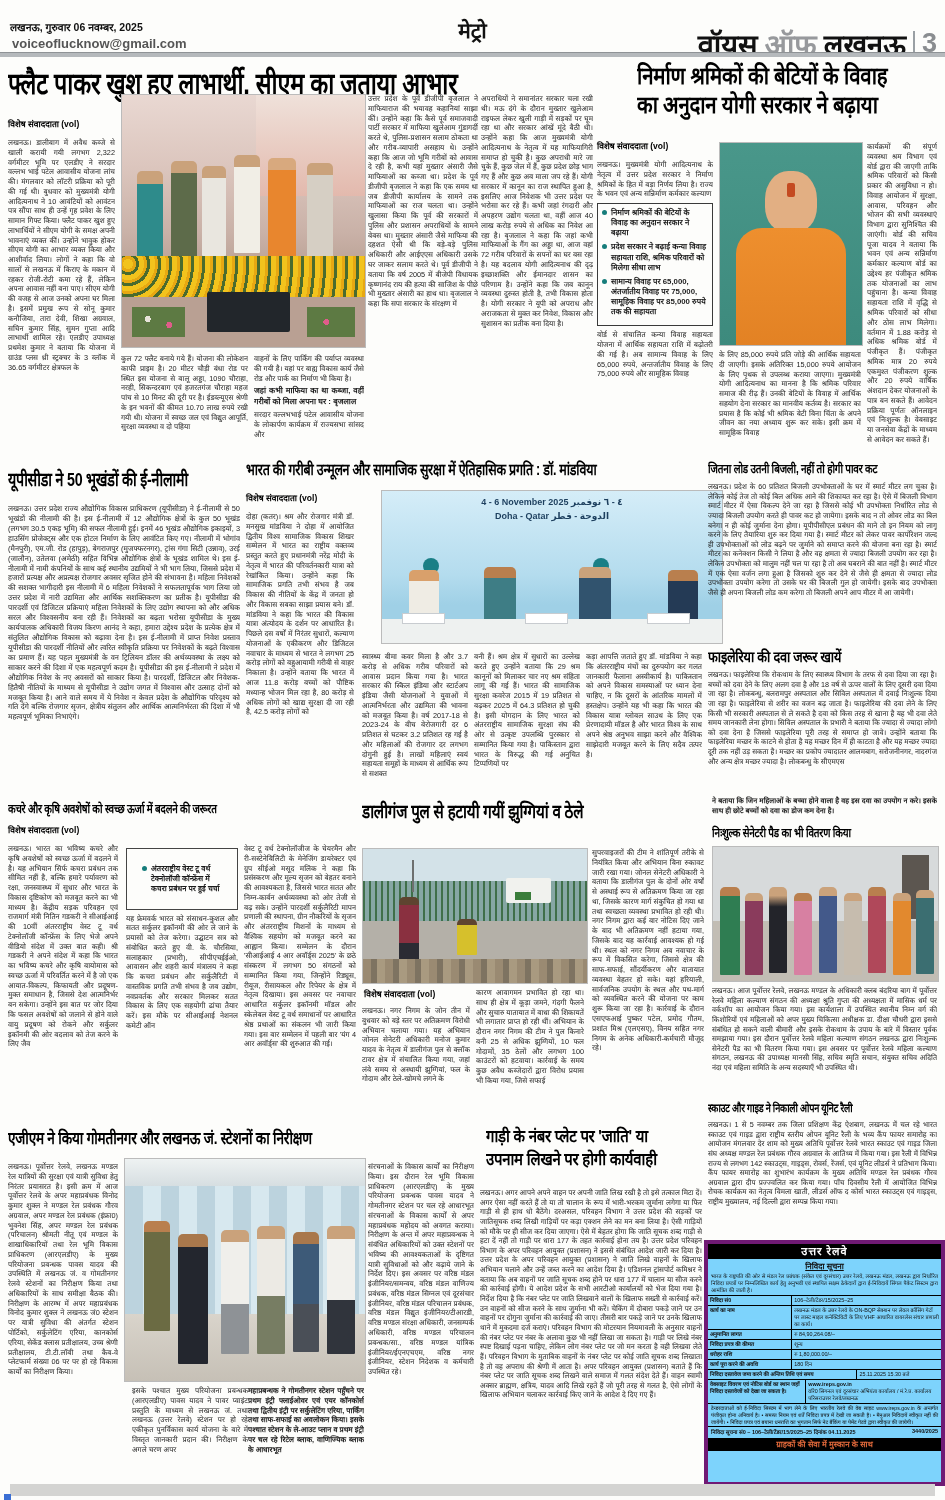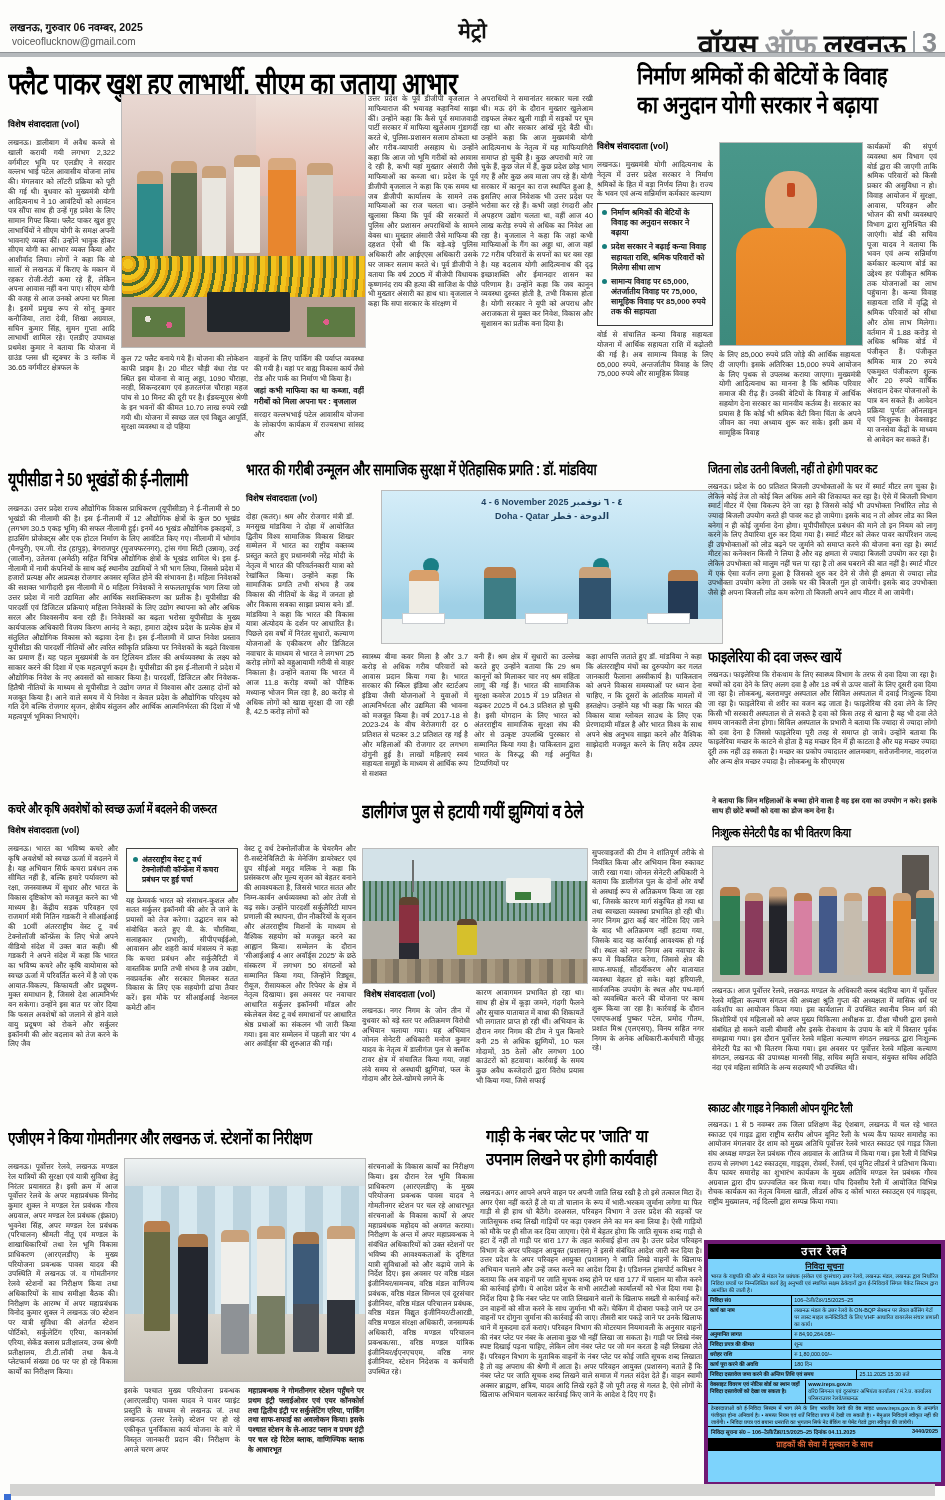--- a/index.html
+++ b/index.html
@@ -13,21 +13,21 @@
   .byline{font-weight:bold;font-size:8.5px;color:#000;}
   .col{position:absolute;font-size:7.3px;line-height:1.34;text-align:justify;overflow:hidden;color:#1c1c1c;}
   .subhead{font-weight:bold;font-size:7.9px;text-indent:0;margin:3px 0;}
   .ph{position:absolute;overflow:hidden;background:#cfcfcc;border:1px solid #bbb;}
   .ph div{position:absolute;}
   .fg{position:absolute;border-radius:5px 5px 1px 1px;}
   .bulletbox{border:1px solid #3a3a3a;padding:4px 4px;margin:4px 0;}
   .blt{display:flex;gap:4px;margin:0 0 4px 0;}
   .blt .dot{flex:0 0 auto;width:5px;height:5px;border-radius:50%;background:#177d7b;margin-top:2px;}
   .blt .btxt{font-weight:bold;font-size:7.8px;line-height:1.3;text-align:left;}
-  .mini-box{border:1px solid #444;padding:6px;margin:4px 0;display:flex;gap:4px;}
+  .mini-box{border:1px solid #444;padding:15px;margin:4px 0;display:flex;gap:4px;}
   .mini-box .dot{flex:0 0 auto;width:5px;height:5px;border-radius:50%;background:#177d7b;margin-top:2px;}
   .mini-box .btxt{font-weight:bold;font-size:7.6px;line-height:1.3;text-align:left;}
   
   #masthead{position:absolute;top:24px;right:8px;display:flex;align-items:center;gap:7px;}
   #masthead .t1,#masthead .t2{font-size:29px;font-weight:bold;color:#111;}
   #masthead .tg{font-size:29px;font-weight:bold;color:#97999c;}
   #masthead .pipe{width:2px;height:26px;background:#9aa0a4;}
   #masthead .pg{font-size:27px;font-weight:bold;color:#8a8d90;}
   #divider{position:absolute;left:0;top:52px;width:945px;height:4px;background:#b5b9bc;border-top:1px solid #8f9396;}
   
@@ -41,21 +41,21 @@
   .tfoot{border-top:1px solid #000;padding:1px 3px;text-align:justify;line-height:1.3;font-size:5.2px;}
   .tref{display:flex;justify-content:space-between;font-weight:bold;padding:1px 3px;border-top:1px solid #000;font-size:5.5px;}
   #tender .sloganbar{background:#000;color:#e0683a;text-align:center;font-weight:bold;font-size:8px;line-height:13px;margin-top:1px;}
 </style>
 </head>
 <body>
 
 <div id="page">
 
   <div class="abs" style="left:10px;top:20px;font-weight:bold;font-size:10.5px;">लखनऊ, गुरुवार 06 नवम्बर, 2025</div>
-  <div class="abs" style="left:12px;top:36px;font-size:10px;color:#555;">voiceoflucknow@gmail.com</div>
+  <div class="abs" style="left:12px;top:36px;font-size:13px;color:#555;font-weight:bold;">voiceoflucknow@gmail.com</div>
   <div class="abs" style="left:0;right:0;top:16px;text-align:center;font-size:21px;font-weight:bold;">मेट्रो</div>
   <div id="masthead">
     <span class="t1">वॉयस</span>
     <span class="tg">ऑफ</span>
     <span class="t2">लखनऊ</span>
     <span class="pipe"></span>
     <span class="pg">3</span>
   </div>
   <div id="divider"></div>
 
@@ -235,21 +235,21 @@
       <div style="inset:0;background:repeating-linear-gradient(90deg,#bcd3de 0 18px,#d7e8ef 18px 36px);"></div>
       <div style="left:0;top:0;width:100%;height:12%;background:linear-gradient(180deg,#eef2f2,#d6dee1);"></div>
       <div style="left:0;top:70%;width:100%;height:30%;background:linear-gradient(180deg,#d9d4cb,#c6c0b6);"></div>
       <div class="fg" style="left:8%;top:28%;width:26px;height:110px;background:linear-gradient(#b97f4e 0 10%,#6b6b43 10% 100%);"></div>
       <div class="fg" style="left:22%;top:34%;width:30px;height:130px;background:linear-gradient(#a9784c 0 10%,#23262e 10% 100%);"></div>
       <div class="fg" style="left:40%;top:32%;width:28px;height:124px;background:linear-gradient(#caa27b 0 10%,#f0efeb 10% 60%,#8e9296 60% 100%);"></div>
       <div class="fg" style="left:55%;top:30%;width:28px;height:128px;background:linear-gradient(#caa27b 0 10%,#eceae4 10% 55%,#777d63 55% 100%);"></div>
       <div class="fg" style="left:70%;top:33%;width:26px;height:120px;background:linear-gradient(#a9784c 0 10%,#3d5a78 10% 60%,#4a4f57 60% 100%);"></div>
       <div class="fg" style="left:84%;top:30%;width:28px;height:128px;background:linear-gradient(#caa27b 0 10%,#f2f1ed 10% 58%,#30343c 58% 100%);"></div>
     </div>
-    <div class="col" style="left:116px;top:260px;width:116px;height:96px;">इसके पश्चात मुख्य परियोजना प्रबन्धक (आरएलडीए) पावस यादव ने पावर प्वाइंट प्रस्तुति के माध्यम से लखनऊ जं. तथा लखनऊ (उत्तर रेलवे) स्टेशन पर हो रहे एकीकृत पुनर्विकास कार्य योजना के बारे में विस्तृत जानकारी प्रदान की। निरीक्षण के अगले चरण अपर</div>
+    <div class="col" style="left:124px;top:260px;width:116px;height:96px;">इसके पश्चात मुख्य परियोजना प्रबन्धक (आरएलडीए) पावस यादव ने पावर प्वाइंट प्रस्तुति के माध्यम से लखनऊ जं. तथा लखनऊ (उत्तर रेलवे) स्टेशन पर हो रहे एकीकृत पुनर्विकास कार्य योजना के बारे में विस्तृत जानकारी प्रदान की। निरीक्षण के अगले चरण अपर</div>
     <div class="col" style="left:240px;top:260px;width:116px;height:96px;font-weight:bold;">महाप्रबन्धक ने गोमतीनगर स्टेशन पहुँचने पर प्रथम इंट्री फ्लाईओवर एवं एयर कॉनकोर्स तथा द्वितीय इंट्री पर सर्कुलेटिंग एरिया, पार्किंग तथा साफ-सफाई का अवलोकन किया। इसके पश्चात स्टेशन के ले-आउट प्लान व प्रथम इंट्री पर चल रहे रिटेल ब्लाक, वाणिज्यिक ब्लाक के आधारभूत</div>
     <div class="col" style="left:360px;top:36px;width:106px;height:296px;">संरचनाओं के विकास कार्यों का निरीक्षण किया। इस दौरान रेल भूमि विकास प्राधिकरण (आरएलडीए) के मुख्य परियोजना प्रबन्धक पावस यादव ने गोमतीनगर स्टेशन पर चल रहे आधारभूत संरचनाओं के विकास कार्यों से अपर महाप्रबंधक महोदय को अवगत कराया। निरीक्षण के अन्त में अपर महाप्रबन्धक ने संबंधित अधिकारियों को उक्त स्टेशनों पर भविष्य की आवश्यकताओं के दृष्टिगत यात्री सुविधाओं को और बढ़ाये जाने के निर्देश दिए। इस अवसर पर वरिष्ठ मंडल इंजीनियर/समन्वय, वरिष्ठ मंडल वाणिज्य प्रबंधक, वरिष्ठ मंडल सिग्नल एवं दूरसंचार इंजीनियर, वरिष्ठ मंडल परिचालन प्रबंधक, वरिष्ठ मंडल विद्युत इंजीनियर/टीआरडी, वरिष्ठ मण्डल संरक्षा अधिकारी, जनसम्पर्क अधिकारी, वरिष्ठ मण्डल परिचालन प्रबन्धक/सा., वरिष्ठ मण्डल यांत्रिक इंजीनियर/ईएनएचएम, वरिष्ठ नगर इंजीनियर, स्टेशन निदेशक व कर्मचारी उपस्थित रहे।</div>
   </div>
 
   <div class="abs" style="left:480px;top:1126px;width:222px;height:352px;">
     <div class="hl abs" style="left:6px;top:0;width:216px;height:56px;font-size:17px;line-height:1.35;">
       <span class="cond sx88">गाड़ी के नंबर प्लेट पर 'जाति' या</span><br>
       <span class="cond sx88">उपनाम लिखने पर होगी कार्यवाही</span>
     </div>
     <div class="col" style="left:0;top:62px;width:222px;height:290px;font-size:7.2px;">लखनऊ। अगर आपने अपने वाहन पर अपनी जाति लिख रखी है तो इसे तत्काल मिटा दें। अगर ऐसा नहीं करते हैं तो या तो चालान के रूप में भारी-भरकम जुर्माना लगेगा या फिर गाड़ी से ही हाथ धो बैठेंगे। दरअसल, परिवहन विभाग ने उत्तर प्रदेश की सड़कों पर जातिसूचक शब्द लिखी गाड़ियों पर कड़ा एक्शन लेने का मन बना लिया है। ऐसी गाड़ियों को मौके पर ही सीज कर दिया जाएगा। ऐसे में बेहतर होगा कि जाति सूचक शब्द गाड़ी से हटा दें नहीं तो गाड़ी पर धारा 177 के तहत कार्रवाई होना तय है। उत्तर प्रदेश परिवहन विभाग के अपर परिवहन आयुक्त (प्रशासन) ने इससे संबंधित आदेश जारी कर दिया है। उत्तर प्रदेश के अपर परिवहन आयुक्त (प्रशासन) ने जाति लिखे वाहनों के खिलाफ अभियान चलाने और उन्हें जब्त करने का आदेश दिया है। एडिशनल ट्रांसपोर्ट कमिश्नर ने बताया कि अब वाहनों पर जाति सूचक शब्द होने पर धारा 177 में चालान या सीज करने की कार्रवाई होगी। ये आदेश प्रदेश के सभी आरटीओ कार्यालयों को भेज दिया गया है। निर्देश दिया है कि नंबर प्लेट पर जाति लिखवाने वालों के खिलाफ सख्ती से कार्रवाई करें। उन वाहनों को सीज करने के साथ जुर्माना भी करें। चेकिंग में दोबारा पकड़े जाने पर उन वाहनों पर दोगुना जुर्माना की कार्रवाई की जाए। तीसरी बार पकड़े जाने पर उनके खिलाफ थाने में मुकदमा दर्ज कराएं। परिवहन विभाग की मोटरयान नियमावली के अनुसार वाहनों की नंबर प्लेट पर नंबर के अलावा कुछ भी नहीं लिखा जा सकता है। गाड़ी पर लिखे नंबर स्पष्ट दिखाई पड़ना चाहिए, लेकिन लोग नंबर प्लेट पर जो मन करता है वही लिखवा लेते हैं। परिवहन विभाग के मुताबिक वाहनों के नंबर प्लेट पर कोई जाति सूचक शब्द लिखाता है तो वह अपराध की श्रेणी में आता है। अपर परिवहन आयुक्त (प्रशासन) बताते हैं कि नंबर प्लेट पर जाति सूचक शब्द लिखने वाले समाज में गलत संदेश देते हैं। वाहन स्वामी अक्सर ब्राह्मण, क्षत्रिय, यादव आदि लिखे रहते हैं जो पूरी तरह से गलत है, ऐसे लोगों के खिलाफ अभियान चलाकर कार्रवाई किए जाने के आदेश दे दिए गए हैं।</div>

